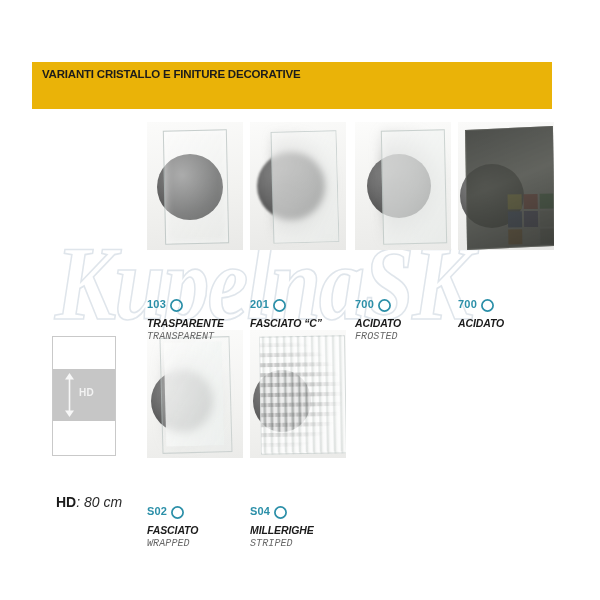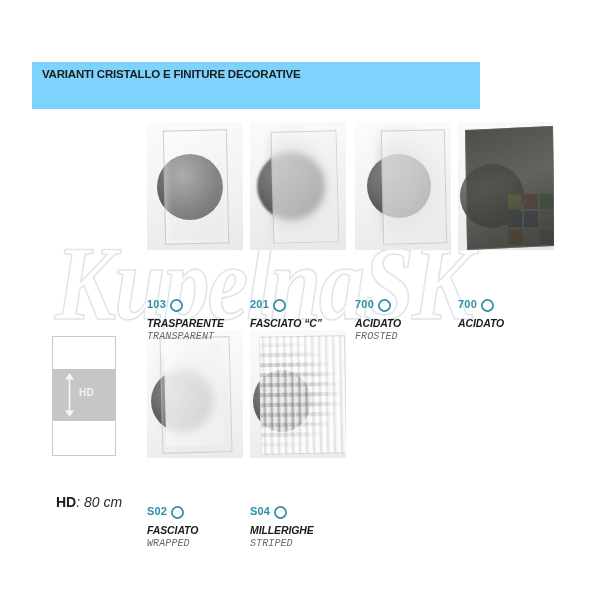--- a/index.html
+++ b/index.html
@@ -35,23 +35,23 @@
     z-index: 1;
     transform: scaleY(1.15);
     transform-origin: left top;
   }
 
   
   #header-band {
     position: absolute;
     left: 32px;
     top: 62px;
-    width: 448px;
+    width: 520px;
     height: 47px;
-    background: #7dd3fc;
+    background: #eab308;
     z-index: 3;
     text-align: center;
   }
   #header-title {
     position: absolute;
     left: 10px;
     top: 6px;
     font-size: 11.5px;
     font-weight: 700;
     letter-spacing: -0.2px;

